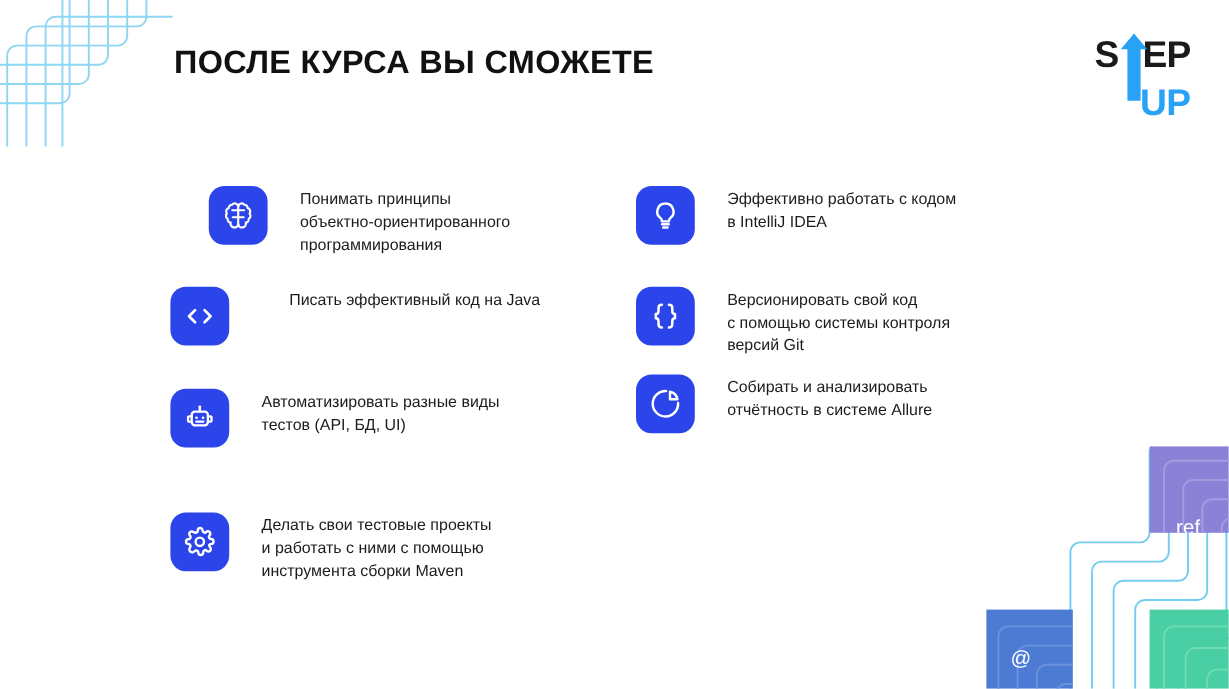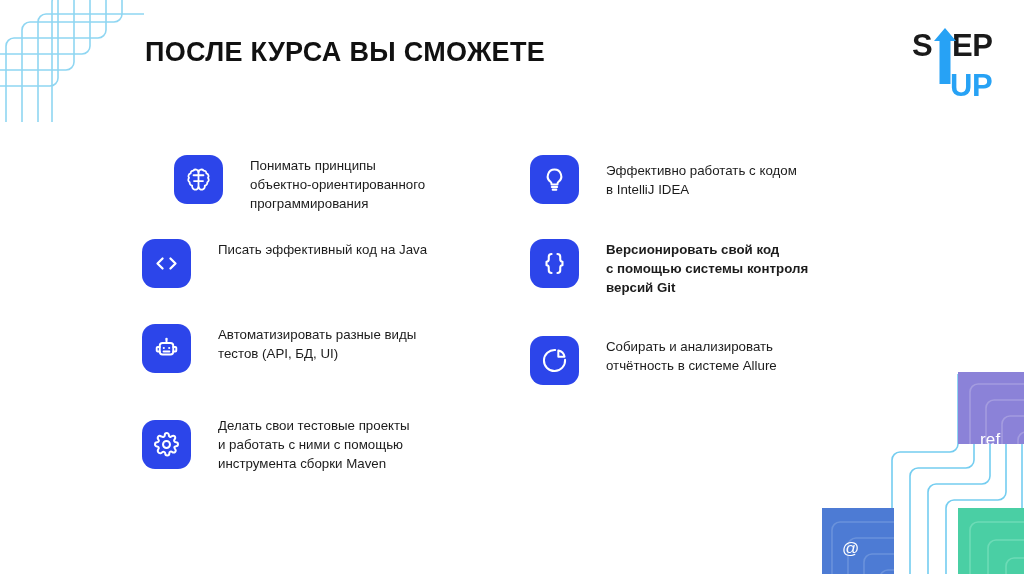--- a/index.html
+++ b/index.html
@@ -224,21 +224,21 @@
               <path d="M16.4 8.2H12"></path>
             <path d="M8 13.4h4"></path>
               <path d="M16 13.4h-4"></path>
           </svg>
         </div>
         <div class="benefit-text">Понимать принципы
 объектно-ориентированного
 программирования</div>
       </div>
 
-      <div class="benefit-item" style="top:84px;">
+      <div class="benefit-item" style="top:84px;gap:23px;">
         <div class="benefit-icon-tile">
           <svg width="27" height="27" viewBox="0 0 24 24" fill="none" stroke="#ffffff" stroke-width="2" stroke-linecap="round" stroke-linejoin="round">
             <polyline points="8.5,7.5 4,12 8.5,16.5"></polyline>
             <polyline points="15.5,7.5 20,12 15.5,16.5"></polyline>
           </svg>
         </div>
         <div class="benefit-text">Писать эффективный код на Java</div>
       </div>
 
       <div class="benefit-item" style="top:169px;justify-content:space-between;">
@@ -251,61 +251,61 @@
             <path d="M18 10.6h1.8a.9.9 0 0 1 .9.9v2.2a.9.9 0 0 1-.9.9H18"></path>
             <circle cx="9.6" cy="11.6" r=".95" fill="#ffffff" stroke="none"></circle>
             <circle cx="14.4" cy="11.6" r=".95" fill="#ffffff" stroke="none"></circle>
             <path d="M9.4 14.6h5.2"></path>
           </svg>
         </div>
         <div class="benefit-text">Автоматизировать разные виды
 тестов (API, БД, UI)</div>
       </div>
 
-      <div class="benefit-item" style="top:260px;align-items:center;">
+      <div class="benefit-item" style="top:272px;">
         <div class="benefit-icon-tile">
           <svg width="27" height="27" viewBox="0 0 24 24" fill="none" stroke="#ffffff" stroke-width="1.8" stroke-linecap="round" stroke-linejoin="round">
             <circle cx="12" cy="12" r="3.1"></circle>
             <path d="M19.3 14.4a1.5 1.5 0 0 0 .3 1.65l.05.06a1.8 1.8 0 1 1-2.55 2.55l-.06-.06a1.5 1.5 0 0 0-1.65-.3 1.5 1.5 0 0 0-.9 1.37V20a1.8 1.8 0 0 1-3.6 0v-.1a1.5 1.5 0 0 0-.98-1.37 1.5 1.5 0 0 0-1.65.3l-.06.06A1.8 1.8 0 1 1 4.65 16.3l.06-.06a1.5 1.5 0 0 0 .3-1.65 1.5 1.5 0 0 0-1.37-.9H3.6a1.8 1.8 0 0 1 0-3.6h.1a1.5 1.5 0 0 0 1.37-.98 1.5 1.5 0 0 0-.3-1.65l-.06-.06A1.8 1.8 0 1 1 7.26 4.85l.6.06a1.5 1.5 0 0 0 1.65.3h.07a1.5 1.5 0 0 0 .9-1.37V3.6a1.8 1.8 0 0 1 3.6 0v.1a1.5 1.5 0 0 0 .9 1.37 1.5 1.5 0 0 0 1.65-.3l.06-.06a1.8 1.8 0 1 1 2.55 2.55l-.06.06a1.5 1.5 0 0 0-.3 1.65v.07a1.5 1.5 0 0 0 1.37.9h.15a1.8 1.8 0 0 1 0 3.6h-.1a1.5 1.5 0 0 0-1.37.9z"></path>
           </svg>
         </div>
         <div class="benefit-text">Делать свои тестовые проекты
 и работать с ними с помощью
 инструмента сборки Maven</div>
       </div>
 
     </div>
 
     <div id="benefit-col-right" class="benefit-col">
 
-      <div class="benefit-item" style="top:0px;align-items:center;">
+      <div class="benefit-item" style="top:0px;">
         <div class="benefit-icon-tile">
           <svg width="27" height="27" viewBox="0 0 24 24" fill="none" stroke="#ffffff" stroke-width="1.8" stroke-linecap="round" stroke-linejoin="round">
             <path d="M12 3.2a6 6 0 0 0-3.6 10.8c.6.45.95 1.15.95 1.9v.5h5.3v-.5c0-.75.35-1.45.95-1.9A6 6 0 0 0 12 3.2z"></path>
             <path d="M9.6 18.6h4.8"></path>
             <path d="M10.4 21h3.2"></path>
           </svg>
         </div>
         <div class="benefit-text">Эффективно работать с кодом
 в IntelliJ IDEA</div>
       </div>
 
-      <div class="benefit-item" style="top:84px;font-weight:bold;">
+      <div class="benefit-item" style="top:84px;">
         <div class="benefit-icon-tile">
           <svg width="27" height="27" viewBox="0 0 24 24" fill="none" stroke="#ffffff" stroke-width="1.85" stroke-linecap="round" stroke-linejoin="round">
             <path d="M9.4 3.6c-1.9 0-2.5 1-2.5 2.4v2.3c0 1.3-.7 2.1-2 2.1v3.2c1.3 0 2 .8 2 2.1v2.3c0 1.4.6 2.4 2.5 2.4"></path>
             <path d="M14.6 3.6c1.9 0 2.5 1 2.5 2.4v2.3c0 1.3.7 2.1 2 2.1v3.2c-1.3 0-2 .8-2 2.1v2.3c0 1.4-.6 2.4-2.5 2.4"></path>
           </svg>
         </div>
         <div class="benefit-text">Версионировать свой код
 с помощью системы контроля
 версий Git</div>
       </div>
 
-      <div class="benefit-item" style="top:181px;">
+      <div class="benefit-item" style="top:157px;">
         <div class="benefit-icon-tile">
           <svg width="27" height="27" viewBox="0 0 24 24" fill="none" stroke="#ffffff" stroke-width="1.8" stroke-linecap="round" stroke-linejoin="round">
             <path d="M12.6 2.6a9.4 9.4 0 1 0 8.8 8.8"></path>
             <path d="M15.4 3.1a7 7 0 0 1 5.5 5.5h-5.5z"></path>
           </svg>
         </div>
         <div class="benefit-text">Собирать и анализировать
 отчётность в системе Allure</div>
       </div>
 

